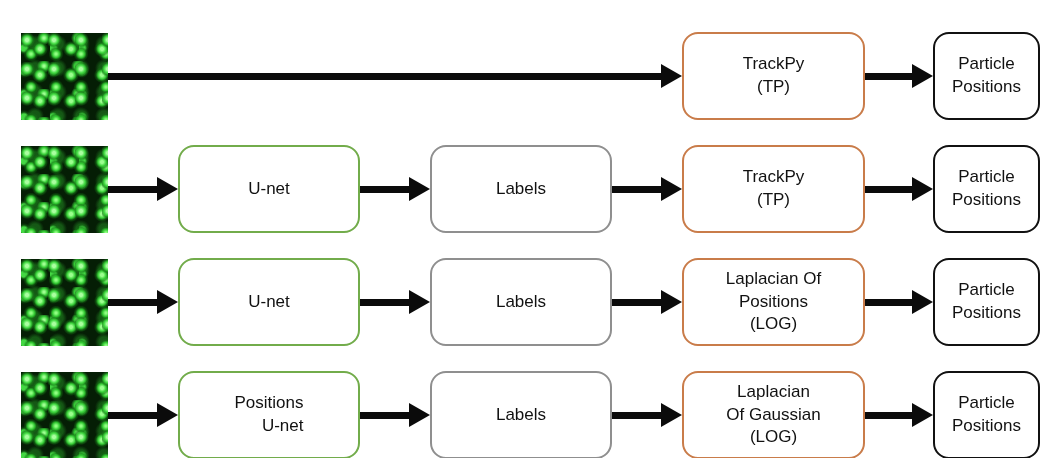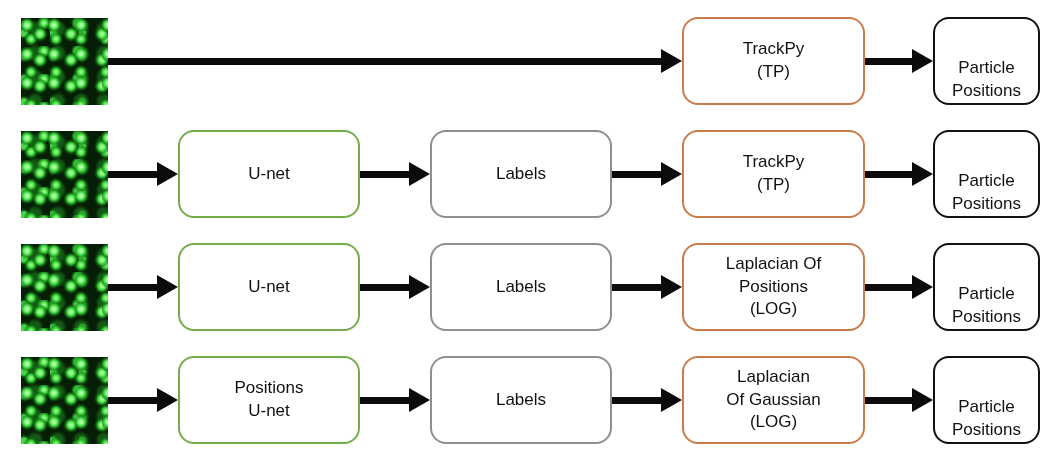--- a/index.html
+++ b/index.html
@@ -4,21 +4,21 @@
 <style>
   html,body{margin:0;padding:0;background:#ffffff;}
   #canvas{
     position:relative;
     width:1048px;height:458px;
     background:#ffffff;
     font-family:"Liberation Sans", sans-serif;
     color:#111;
     overflow:hidden;
     box-sizing:border-box;
-    padding-top:17px;
+    padding-top:32px;
   }
   .row{
     display:flex;
     align-items:center;
     height:88px;
     margin:0 0 25px 21px;
   }
   .thumb{
     width:87px;height:87px;
     flex:0 0 87px;
@@ -54,22 +54,22 @@
     border-radius:16px;
     display:flex;align-items:center;justify-content:center;
     text-align:center;
     font-size:17px;line-height:1.35;
     white-space:pre-line;
     background:#ffffff;
     flex:0 0 auto;
   }
   .box.wide{width:182px;}
   .box.det{width:183px;}
-  .box.out{width:107px;align-items:flex-end;}
-  .box.model{border:2px solid var(--model-border,#72ac4b);}
+  .box.out{width:107px;}
+  .box.model{border:2px solid var(--model-border,#72ac4b);text-align:right;}
   .box.inter{border:2px solid var(--intermediate-border,#8f8f8f);align-items:center;}
   .box.detector{border:2px solid var(--detector-border,#c97c4a);}
   .box.output{border:2.5px solid var(--output-border,#111111);}
 </style>
 </head>
 <body>
 
 <div id="canvas">
 
   <div class="row">

